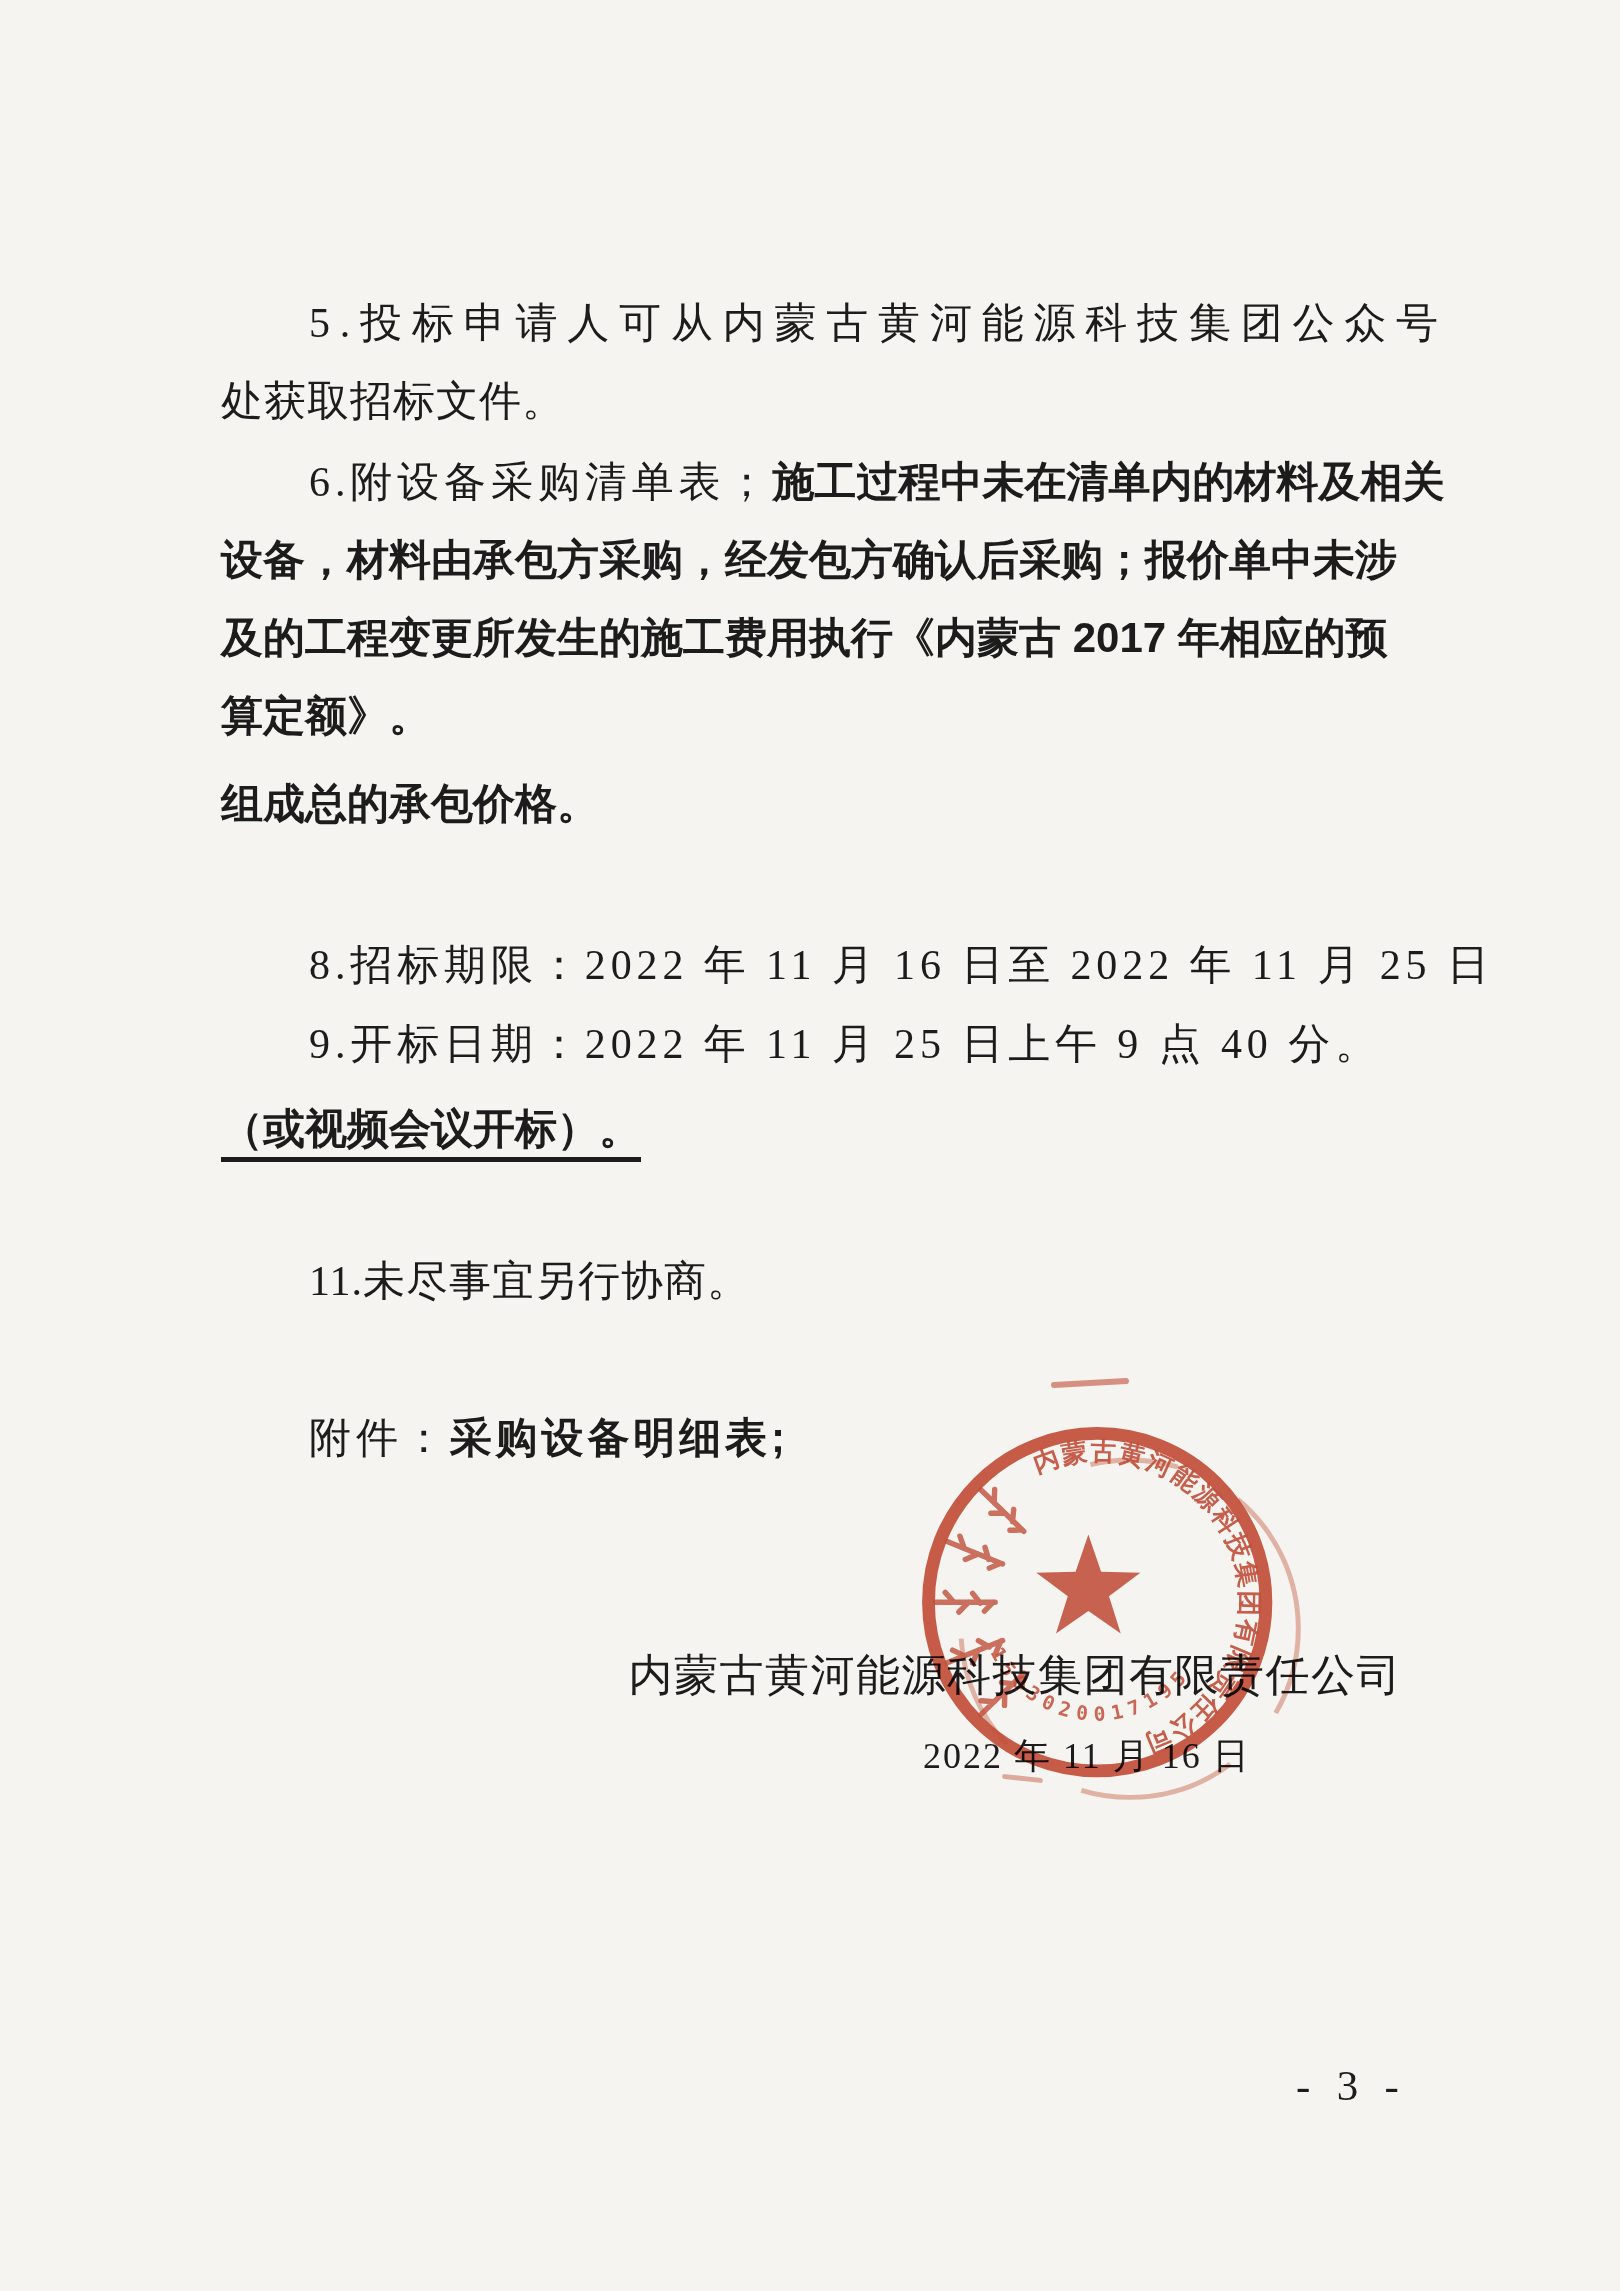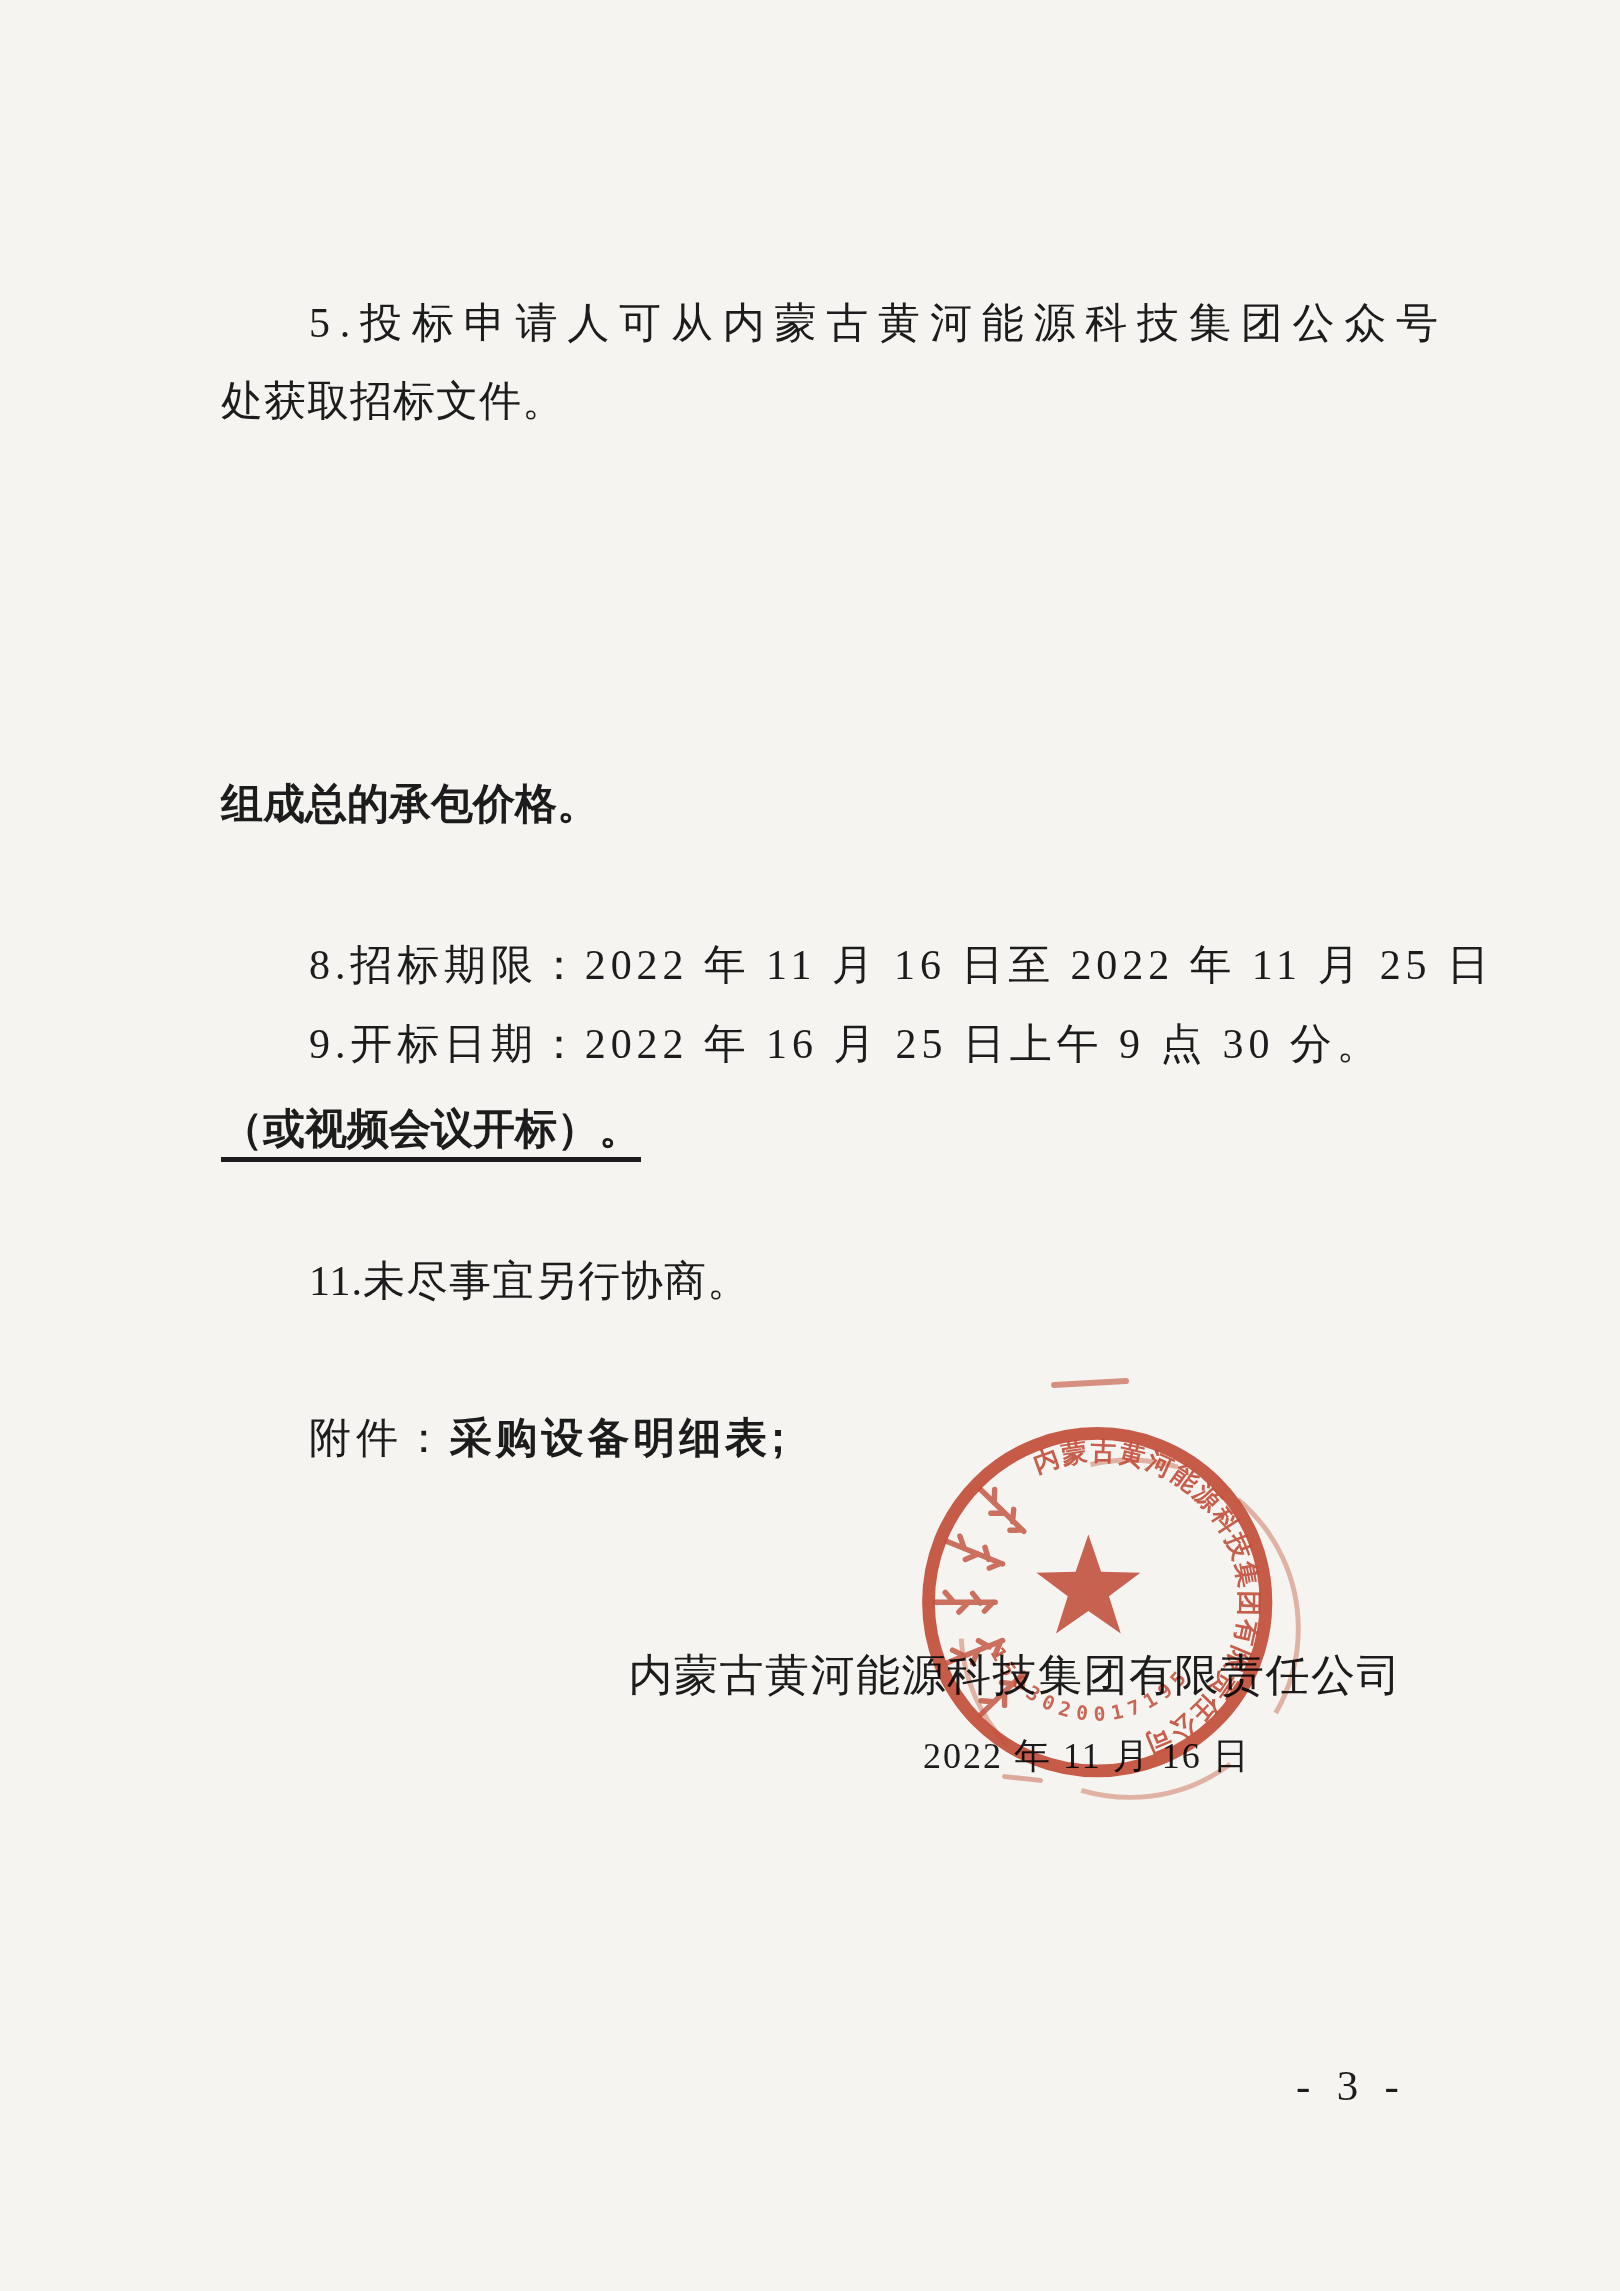--- a/index.html
+++ b/index.html
@@ -37,31 +37,37 @@
 </head>
 <body>
 
 <div class="page">
 
   <section class="para" style="top:284px">
     <div class="line indent spread">5.投标申请人可从内蒙古黄河能源科技集团公众号</div>
     <div class="line">处获取招标文件。</div>
   </section>
 
+  <section class="para" style="top:443px">
+    <div class="line indent"><span class="spread2">6.附设备采购清单表；</span><span class="b">施工过程中未在清单内的材料及相关</span></div>
+    <div class="line b">设备，材料由承包方采购，经发包方确认后采购；报价单中未涉</div>
+    <div class="line b">及的工程变更所发生的施工费用执行《内蒙古 2017 年相应的预</div>
+    <div class="line b">算定额》。</div>
+  </section>
 
   <section class="para" style="top:765px">
     <div class="line b">组成总的承包价格。</div>
   </section>
 
   <section class="para" style="top:926px">
     <div class="line indent spread2">8.招标期限：2022 年 11 月 16 日至 2022 年 11 月 25 日</div>
   </section>
 
   <section class="para" style="top:1005px">
-    <div class="line indent spread2">9.开标日期：2022 年 16 月 25 日上午 9 点 30 分。</div>
+    <div class="line indent spread2">9.开标日期：2022 年 11 月 25 日上午 9 点 40 分。</div>
   </section>
 
   <section class="para" style="top:1090px">
     <div class="line"><span class="b u">（或视频会议开标）。</span></div>
   </section>
 
   <section class="para" style="top:1242px">
     <div class="line indent">11.未尽事宜另行协商。</div>
   </section>
 

